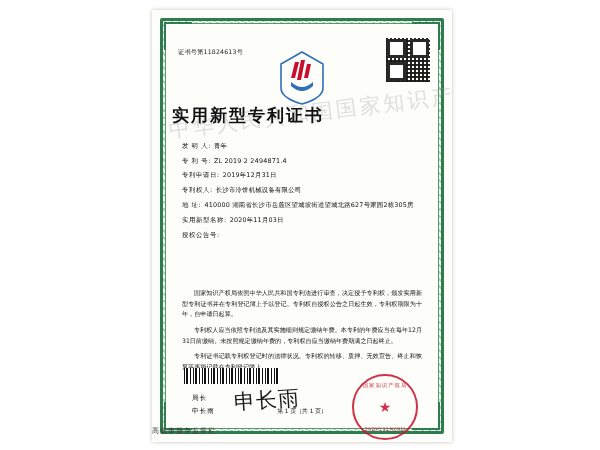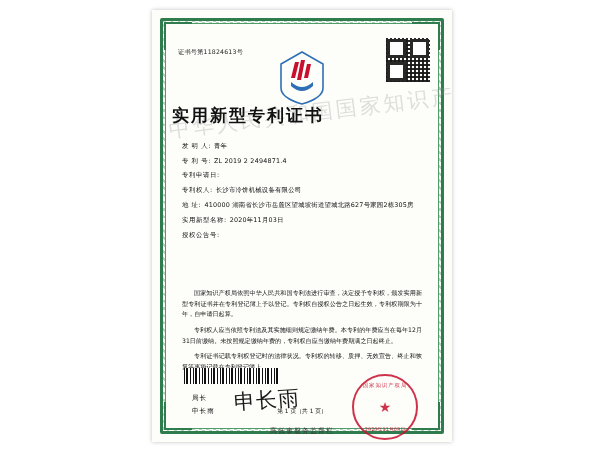--- a/index.html
+++ b/index.html
@@ -273,21 +273,21 @@
     left: 0; right: 0;
     bottom: 6px;
     text-align: center;
     font-size: 5.8px;
     color: #111;
   }
   .bottom-label {
     position: absolute;
     left: 0; right: 0;
     bottom: 6px;
-    text-align: center;
+    text-align: left;
     font-size: 7px;
     color: #3a3a3a;
     letter-spacing: 1px;
   }
 </style>
 </head>
 <body>
 
 <div class="page">
   <div class="cert">
@@ -328,20 +328,21 @@
         <div class="field">
           <span class="label">发 明 人:</span>
           <span class="value">青年</span>
         </div>
         <div class="field">
           <span class="label">专 利 号:</span>
           <span class="value">ZL 2019 2 2494871.4</span>
         </div>
         <div class="field">
           <span class="label">专利申请日:</span>
+          <span class="value">2019年12月31日</span>
         </div>
         <div class="field">
           <span class="label">专利权人:</span>
           <span class="value">长沙市冷饼机械设备有限公司</span>
         </div>
         <div class="field addr">
           <span class="label">地  址:</span>
           <span class="value">410000 湖南省长沙市岳麓区望城坡街道望城北路627号家园2栋305房</span>
         </div>
         <div class="field">

